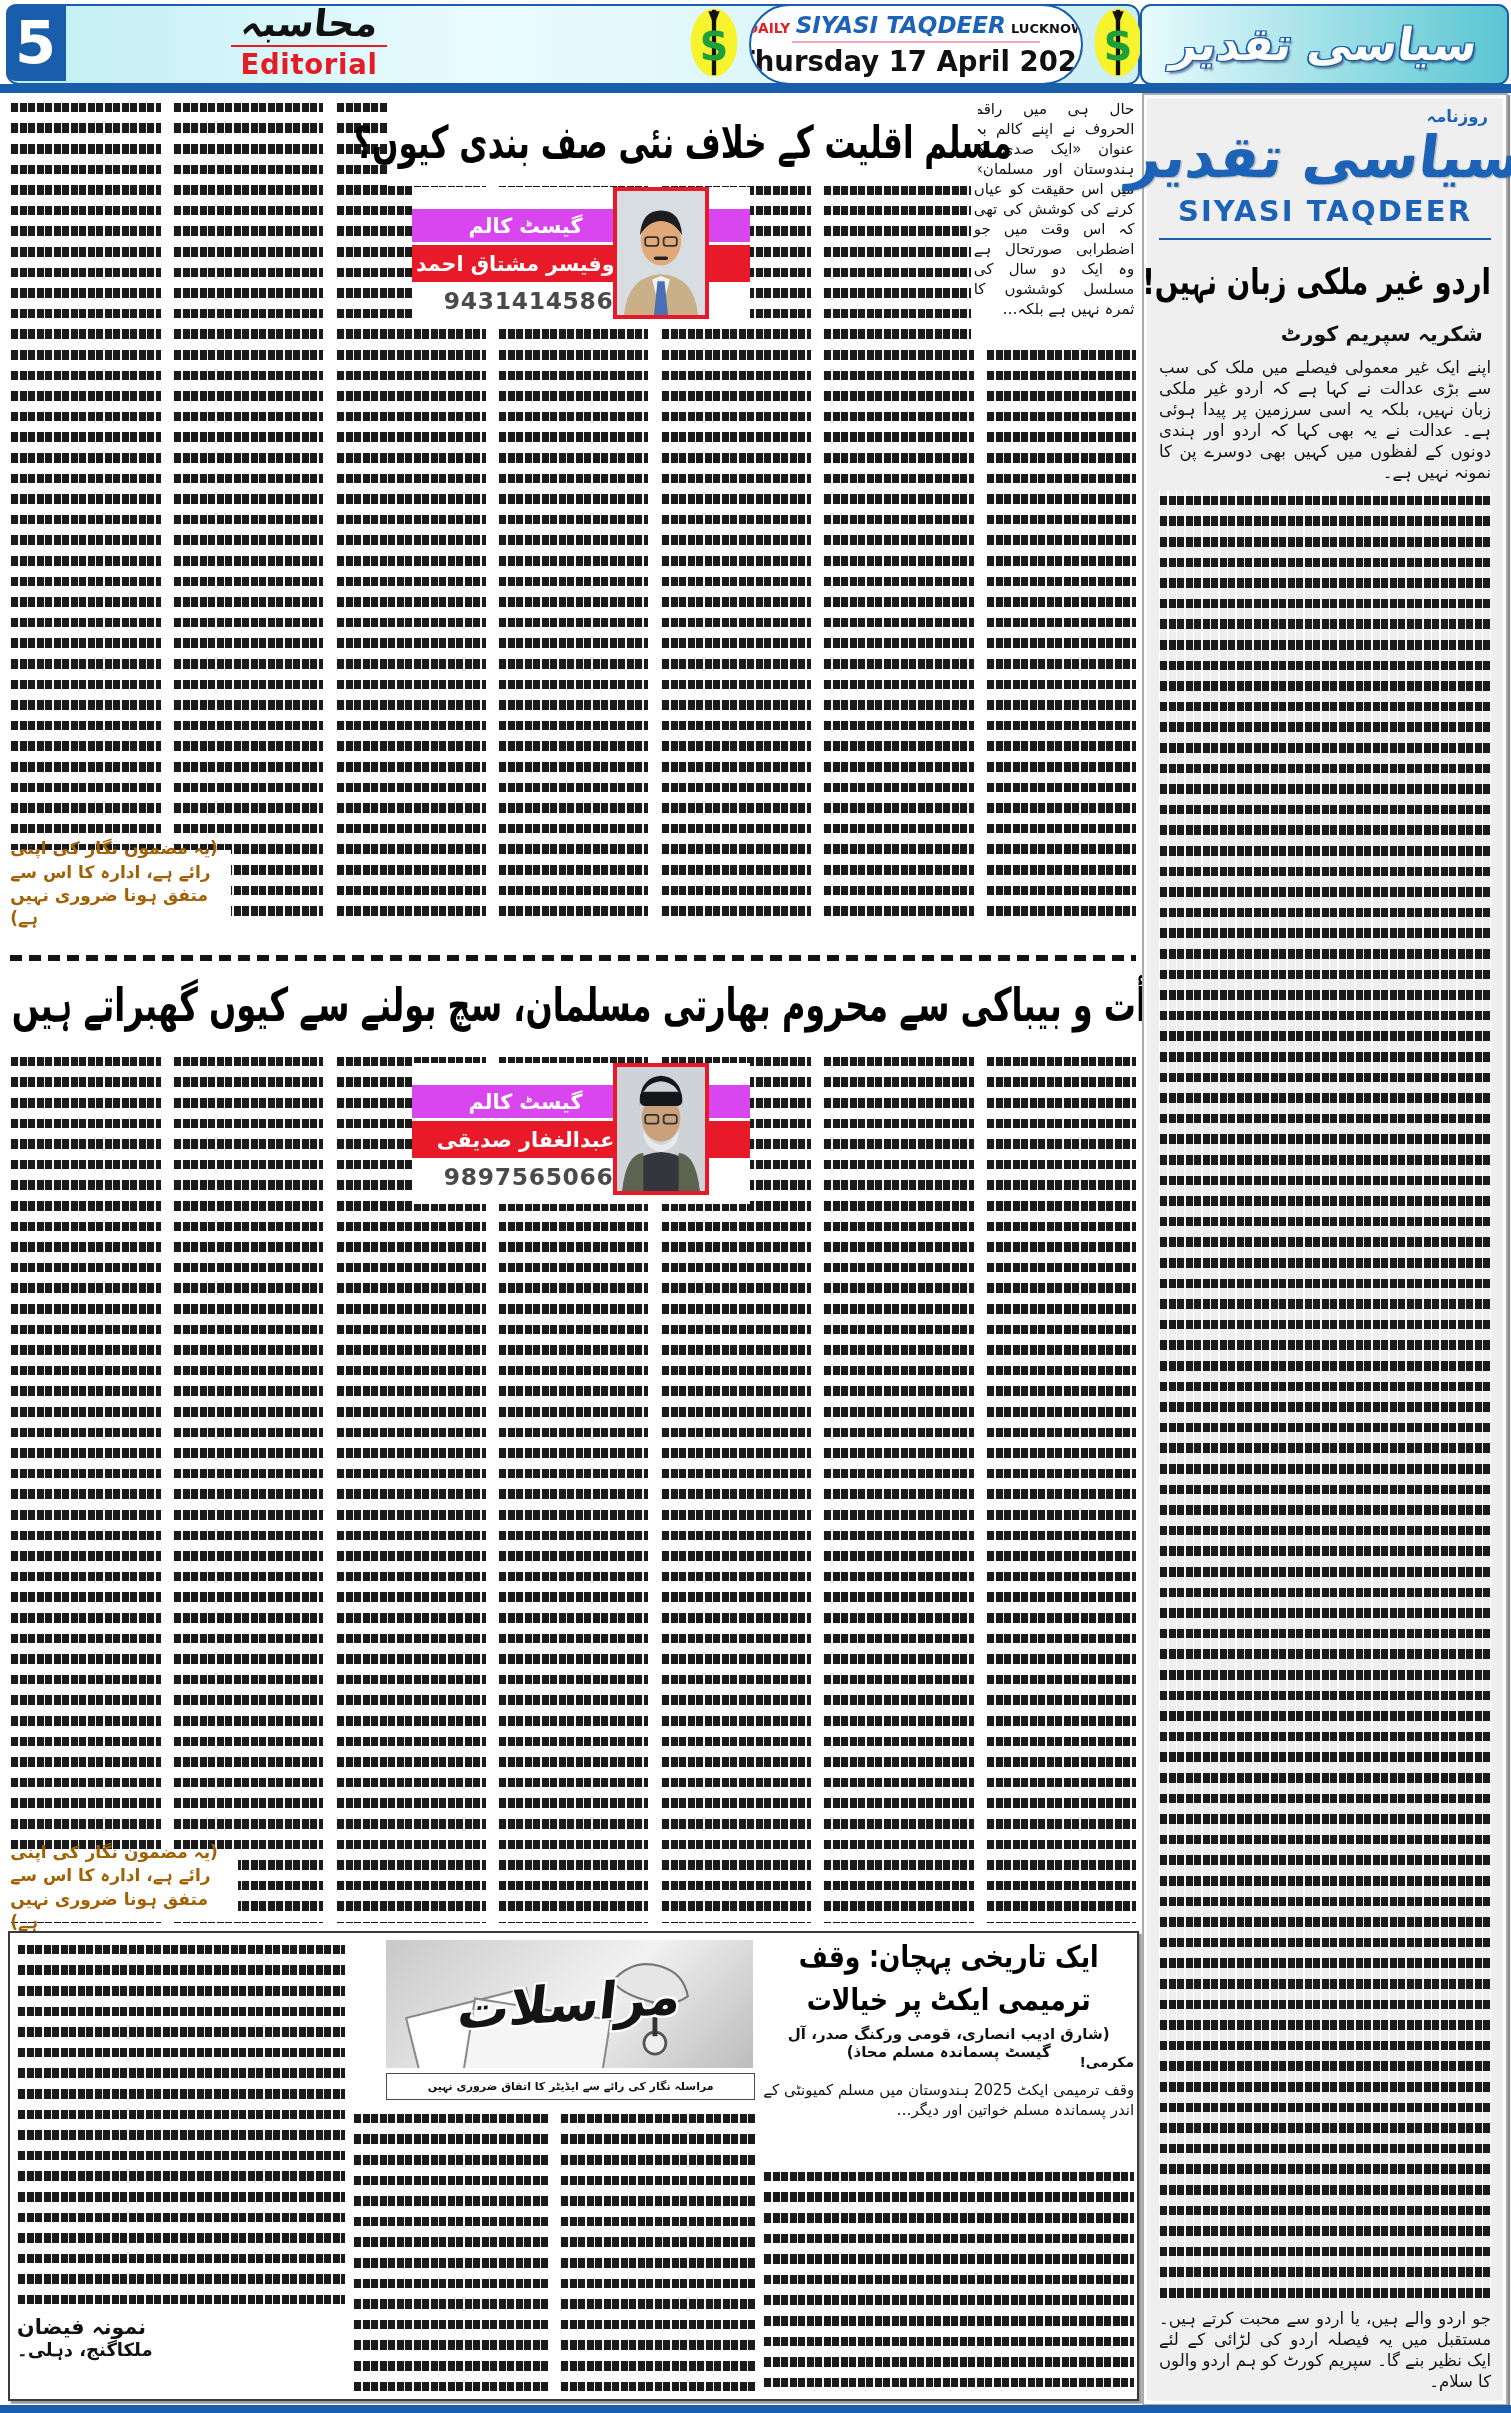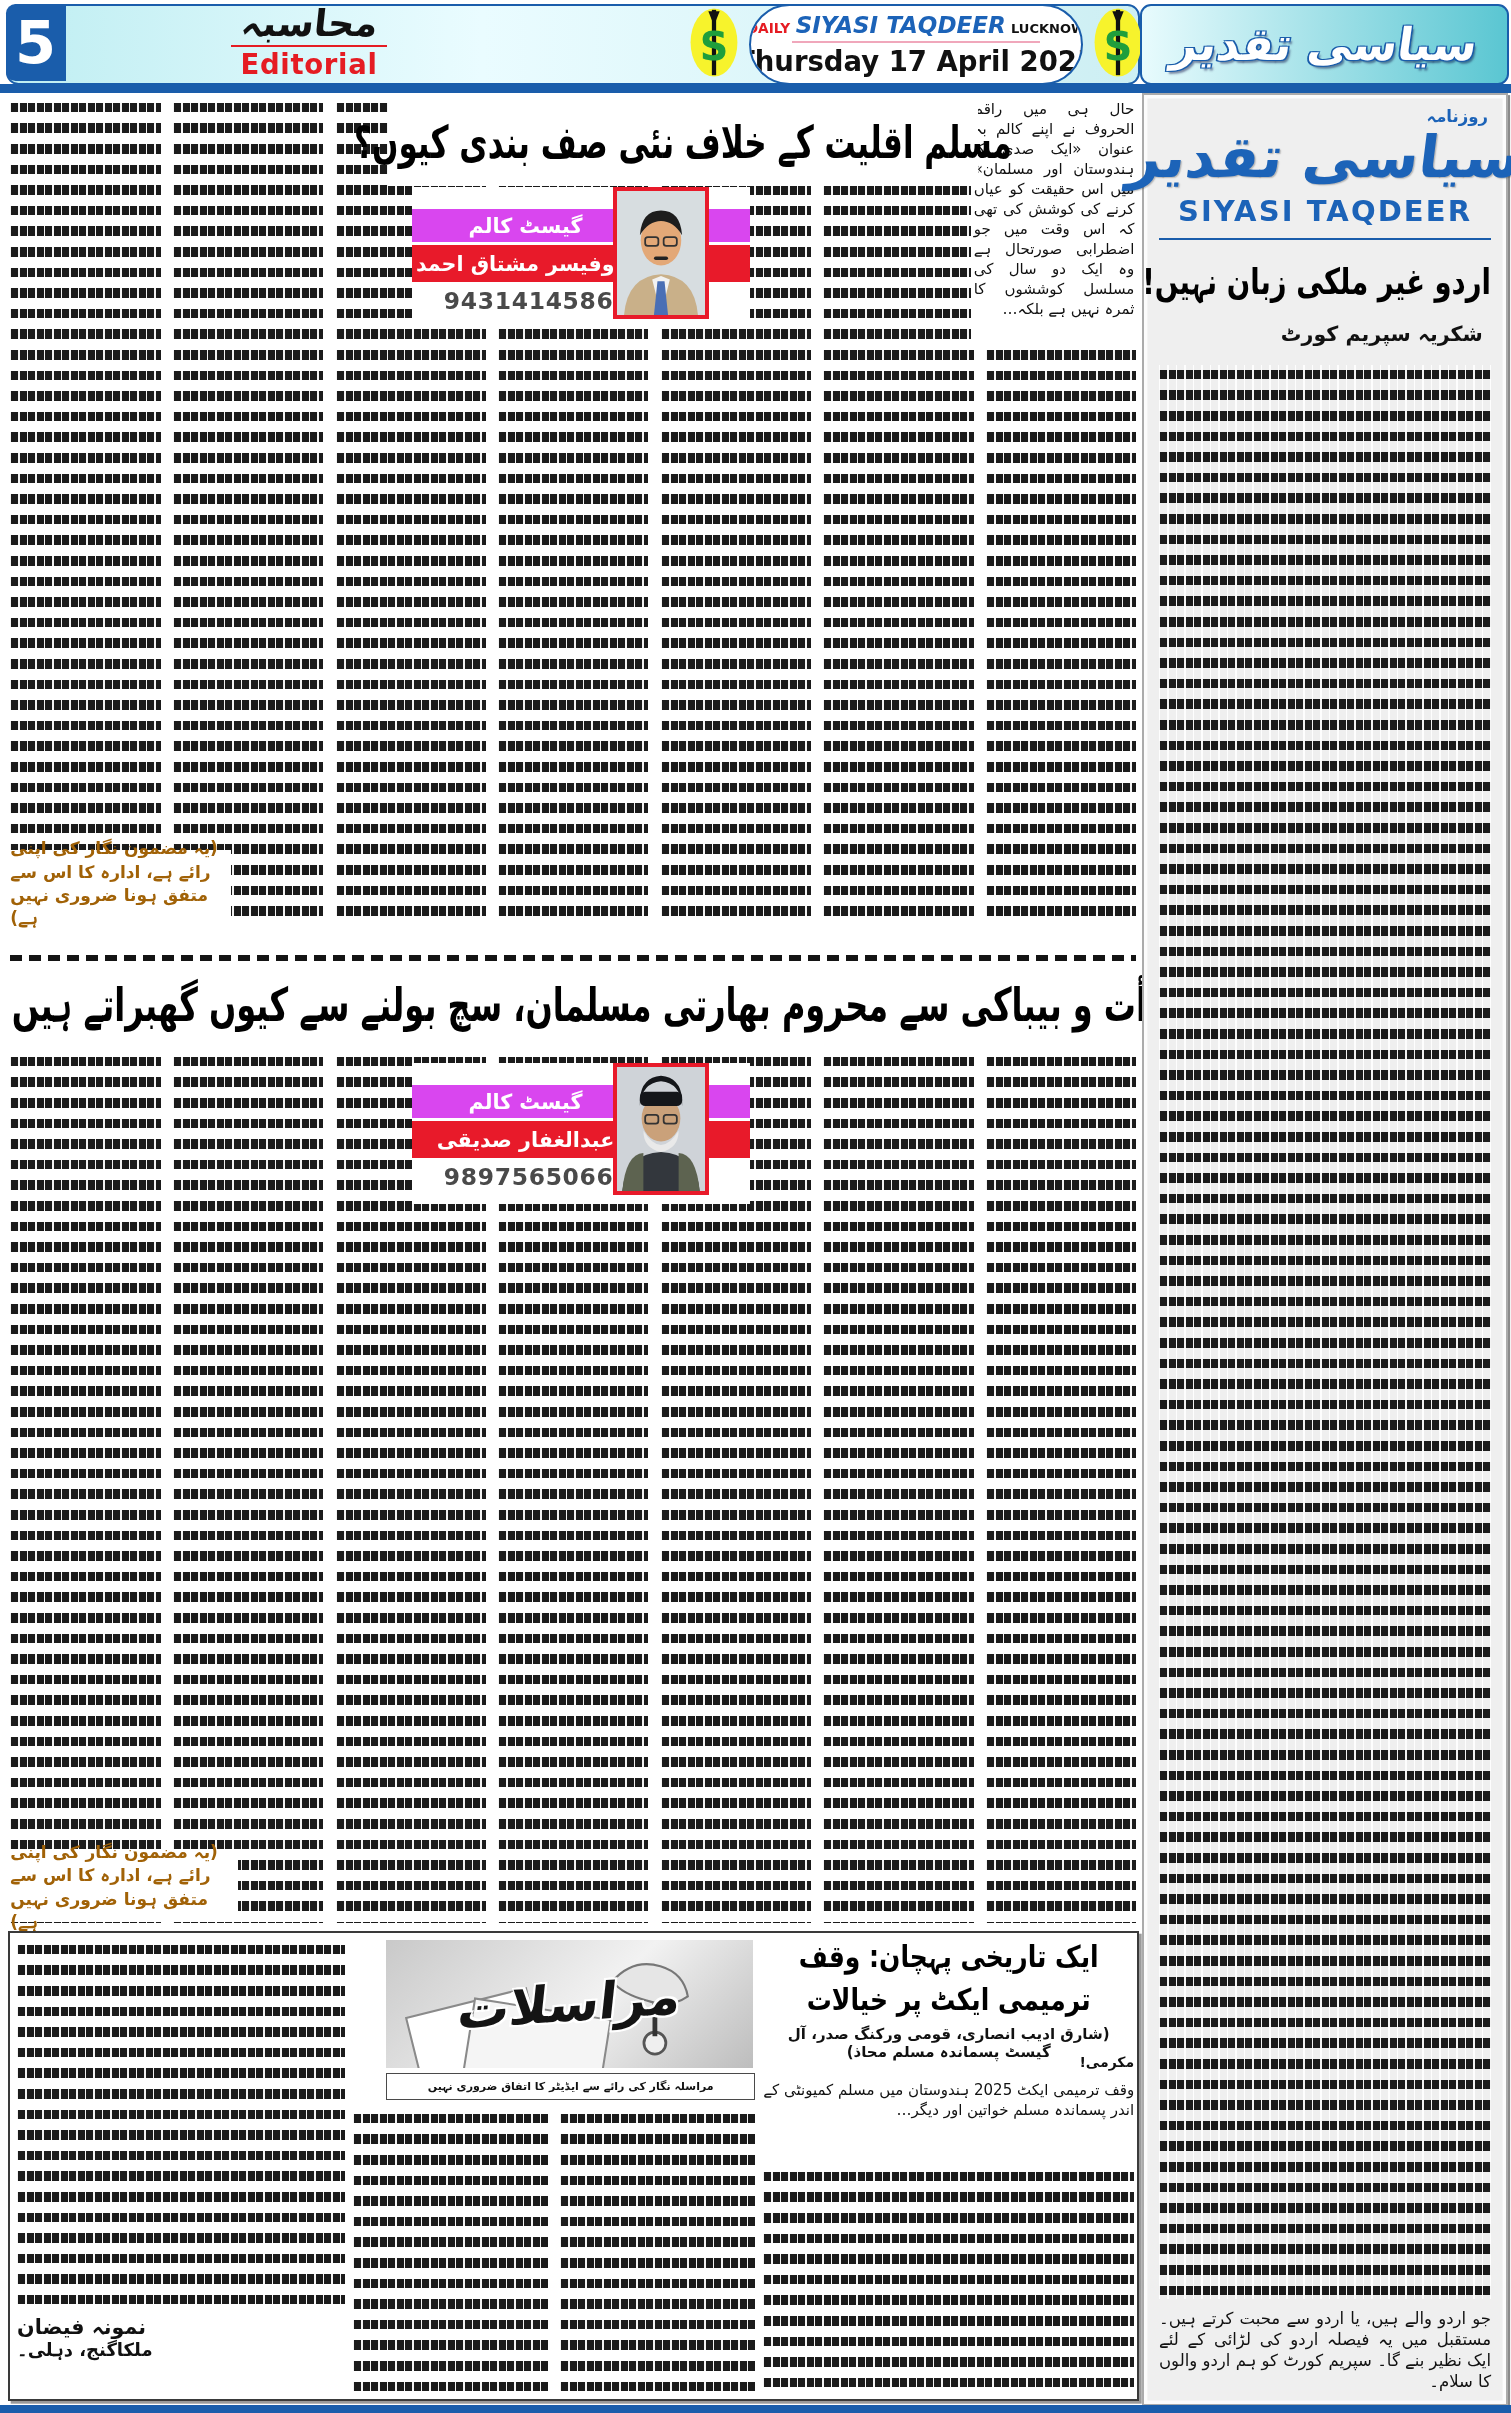--- a/index.html
+++ b/index.html
@@ -251,20 +251,21 @@
     </div>
   </div>
 
   <div id="edcol" class="abs">
     <div class="rozn ur">روزنامہ</div>
     <div class="cal ur">سیاسی تقدیر</div>
     <div class="eng">SIYASI TAQDEER</div>
     <div class="rule"></div>
     <div class="hl ur rtl">اردو غیر ملکی زبان نہیں!</div>
     <div class="sub ur rtl">شکریہ سپریم کورٹ</div>
+    <div class="body-ur rtl ur" style="font-size:16.5px;line-height:21px;">اپنے ایک غیر معمولی فیصلے میں ملک کی سب سے بڑی عدالت نے کہا ہے کہ اردو غیر ملکی زبان نہیں، بلکہ یہ اسی سرزمین پر پیدا ہوئی ہے۔ عدالت نے یہ بھی کہا کہ اردو اور ہندی دونوں کے لفظوں میں کہیں بھی دوسرے پن کا نمونہ نہیں ہے۔</div>
     <div class="greek"></div>
     <div class="body-ur rtl ur" style="font-size:16.5px;line-height:21px;">جو اردو والے ہیں، یا اردو سے محبت کرتے ہیں۔ مستقبل میں یہ فیصلہ اردو کی لڑائی کے لئے ایک نظیر بنے گا۔ سپریم کورٹ کو ہم اردو والوں کا سلام۔</div>
   </div>
 
   <div class="bluebar abs" style="top:2405px;"></div>
 
 </div>
 
 
 </body></html>

